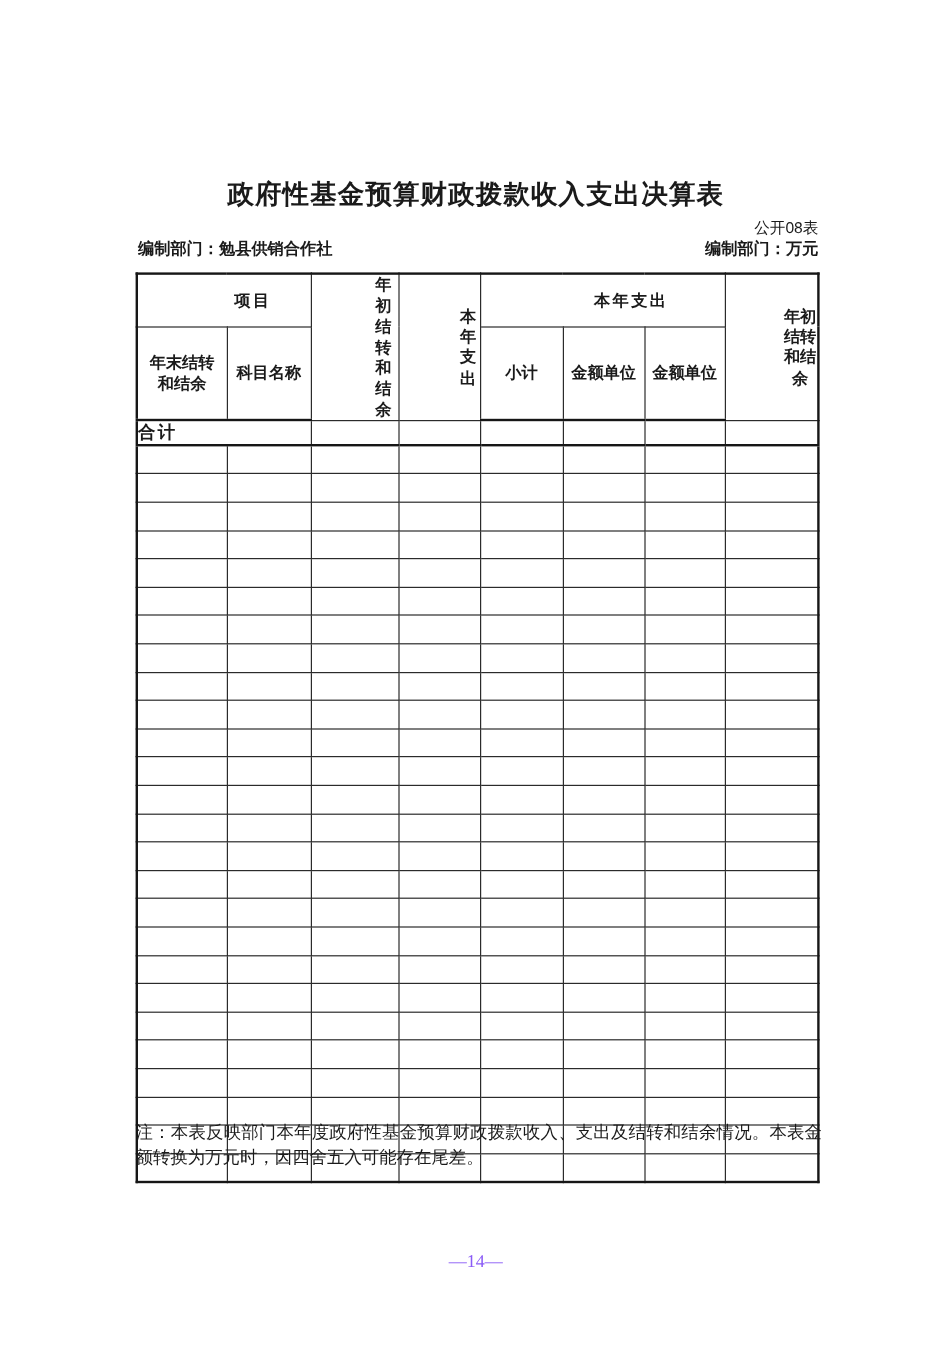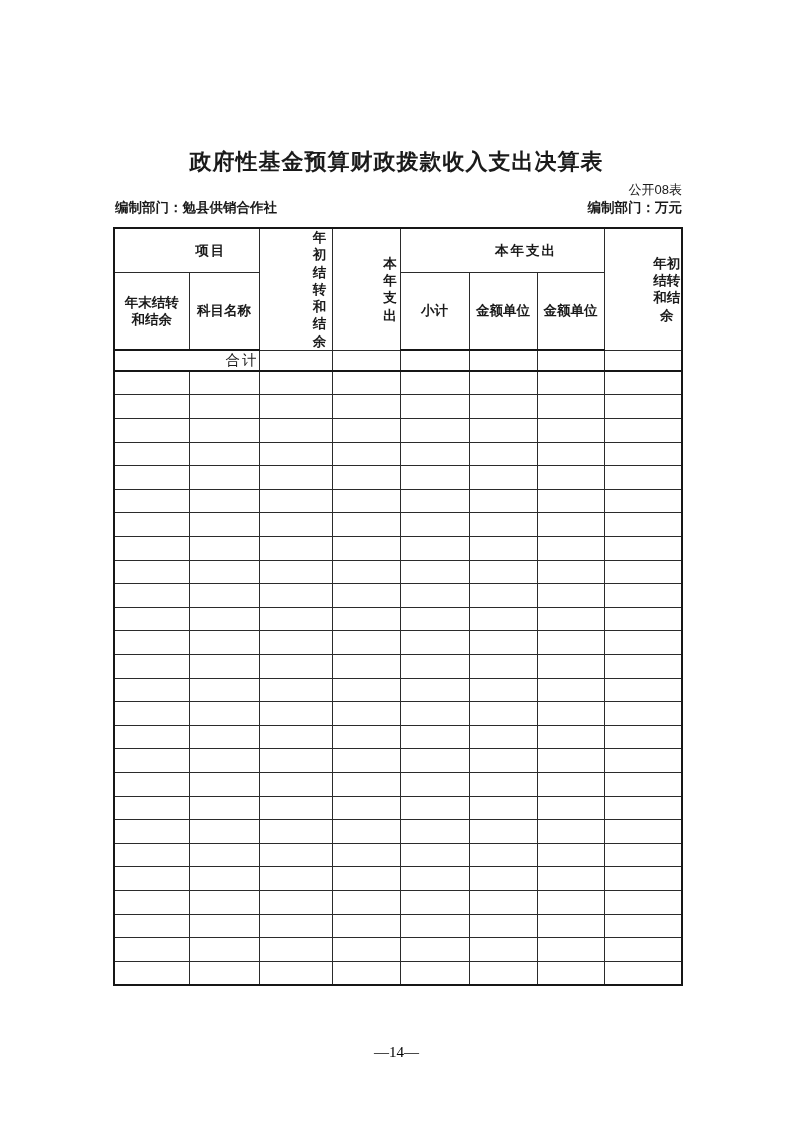--- a/index.html
+++ b/index.html
@@ -67,22 +67,22 @@
   th.rowspan2 { letter-spacing: 0 !important; }
   .w4 {
     display: inline-block;
     max-width: 58px;
     letter-spacing: 0;
   }
   tr.total-row { height: 21px; }
   tr.total-row td { border-bottom: 2px solid #161616; }
   td.total-label {
     font-size: 14.5px;
-    font-weight: normal;
-    text-align: right;
+    font-weight: bold;
+    text-align: left;
     vertical-align: middle;
     letter-spacing: 2px;
   }
   tbody.empty-rows tr { height: 23.6px; }
   .note {
     position: absolute;
     top: 934px;
     left: 113px;
     width: 572px;
     font-family: "Liberation Serif", serif;
@@ -91,21 +91,21 @@
     text-align: justify;
   }
   .page-number {
     position: absolute;
     top: 1044px;
     left: 0;
     width: 100%;
     text-align: center;
     font-family: "Liberation Serif", serif;
     font-size: 15px;
-    color: #000000;
+    color: #8b5cf6;
   }
 </style>
 </head>
 <body>
 
 <div class="page">
 
   <div class="title">政府性基金预算财政拨款收入支出决算表</div>
 
   <div class="form-code">公开08表</div>
@@ -416,16 +416,17 @@
           <td></td>
           <td></td>
           <td></td>
           <td></td>
           <td></td>
           <td></td>
         </tr>
       </tbody>
   </table>
 
+  <div class="note">注：本表反映部门本年度政府性基金预算财政拨款收入、支出及结转和结余情况。本表金额转换为万元时，因四舍五入可能存在尾差。</div>
 
   <div class="page-number">—14—</div>
 
 </div>
 
 </body></html>

